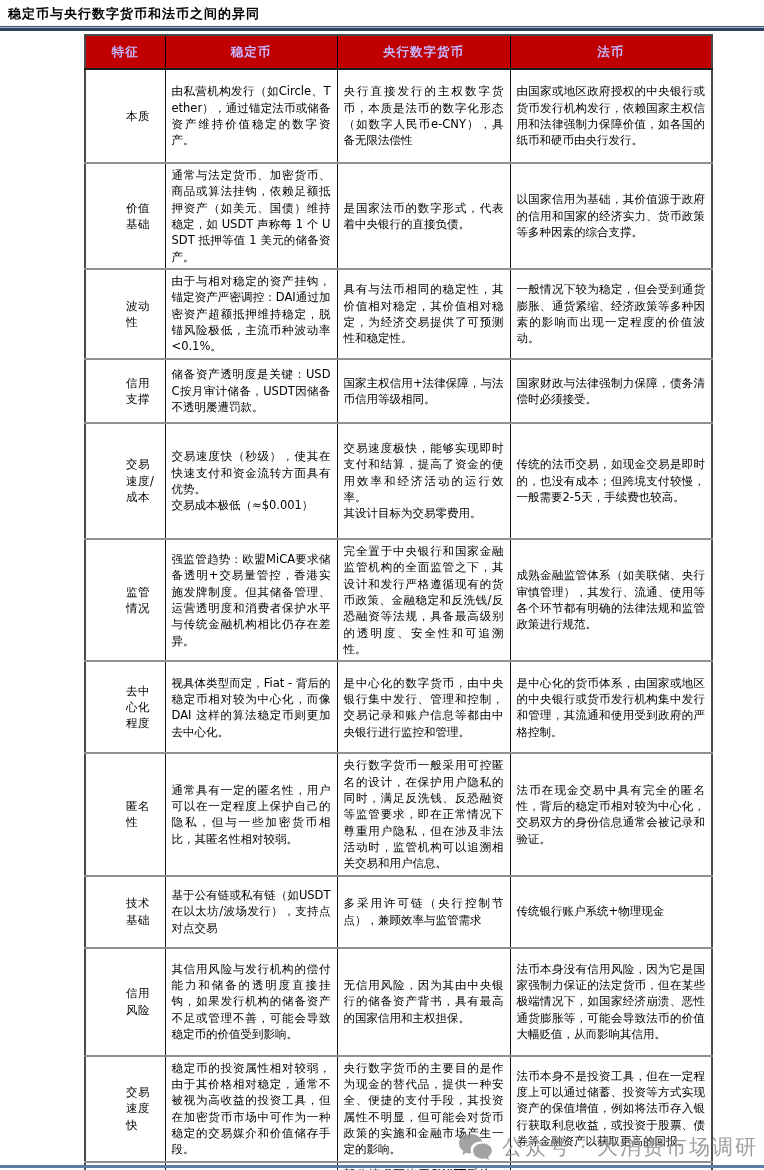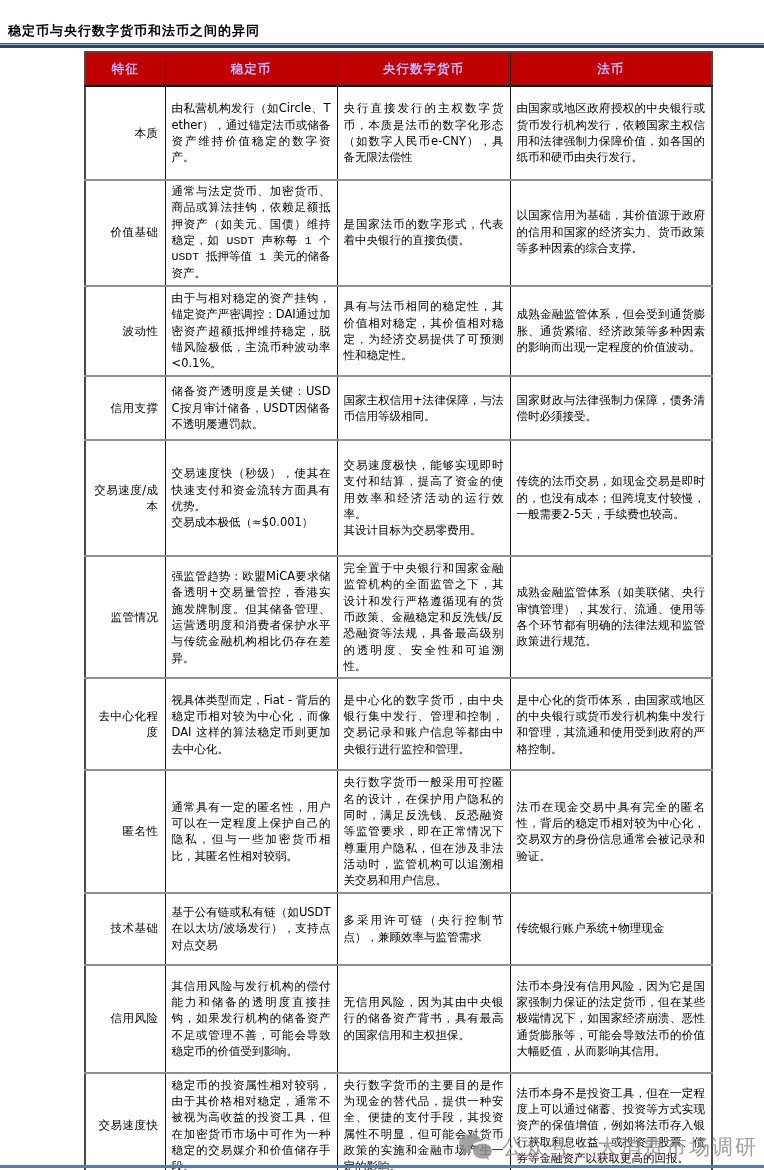--- a/index.html
+++ b/index.html
@@ -5,21 +5,21 @@
   html,body{margin:0;padding:0;background:#ffffff;}
   .page{
     position:relative;
     width:764px;height:1170px;
     background:#ffffff;
     overflow:hidden;
     font-family:"DejaVu Sans","Liberation Sans",sans-serif;
     color:#000;
   }
   .doc-title{
-    padding:22px 0 3px 8px;
+    padding:5px 0 3px 8px;
     font-size:13px;
     font-weight:bold;
     letter-spacing:1px;
   }
   .title-rule{
     height:5px;width:764px;
     background:linear-gradient(to bottom,#44546a 0 22%,#a3b4c9 22% 48%,#2f4363 48% 100%);
   }
   table.cmp{
     border-collapse:collapse;
@@ -49,31 +49,32 @@
     border-left:1px solid #141414;
     border-right:1px solid #141414;
     border-top:2px solid #909090;
     border-bottom:2px solid #909090;
     vertical-align:middle;
     font-size:11.5px;
     line-height:1.42;
     padding:3px 6px;
   }
   td.feat{
-    text-align:right;
+    text-align:left;
     letter-spacing:0.5px;
+    padding-left:40px;
   }
   td.cell{
     text-align:justify;
     white-space:pre-line;
     word-break:break-all;
   }
   
   tbody tr:nth-child(1)  td{height:86px;}
-  tbody tr:nth-child(2)  td{height:90px;font-family:Liberation Mono, monospace;}
+  tbody tr:nth-child(2)  td{height:90px;}
   tbody tr:nth-child(3)  td{height:82px;}
   tbody tr:nth-child(4)  td{height:56px;}
   tbody tr:nth-child(5)  td{height:108px;}
   tbody tr:nth-child(6)  td{height:104px;}
   tbody tr:nth-child(7)  td{height:84px;}
   tbody tr:nth-child(8)  td{height:112px;}
   tbody tr:nth-child(9)  td{height:64px;}
   tbody tr:nth-child(10) td{height:100px;}
   tbody tr:nth-child(11) td{height:96px;}
   tbody tr:nth-child(12) td{height:98px;}
@@ -129,21 +130,21 @@
         <tr>
           <td class="feat">价值基础</td>
           <td class="cell">通常与法定货币、加密货币、商品或算法挂钩，依赖足额抵押资产（如美元、国债）维持稳定，如 USDT 声称每 1 个 USDT 抵押等值 1 美元的储备资产。</td>
           <td class="cell">是国家法币的数字形式，代表着中央银行的直接负债。</td>
           <td class="cell">以国家信用为基础，其价值源于政府的信用和国家的经济实力、货币政策等多种因素的综合支撑。</td>
         </tr>
         <tr>
           <td class="feat">波动性</td>
           <td class="cell">由于与相对稳定的资产挂钩，锚定资产严密调控：DAI通过加密资产超额抵押维持稳定，脱锚风险极低，主流币种波动率&lt;0.1%。</td>
           <td class="cell">具有与法币相同的稳定性，其价值相对稳定，其价值相对稳定，为经济交易提供了可预测性和稳定性。</td>
-          <td class="cell">成熟金融监管体系，但会受到通货膨胀、通货紧缩、经济政策等多种因素的影响而出现一定程度的价值波动。</td>
+          <td class="cell">一般情况下较为稳定，但会受到通货膨胀、通货紧缩、经济政策等多种因素的影响而出现一定程度的价值波动。</td>
         </tr>
         <tr>
           <td class="feat">信用支撑</td>
           <td class="cell">储备资产透明度是关键：USDC按月审计储备，USDT因储备不透明屡遭罚款。</td>
           <td class="cell">国家主权信用+法律保障，与法币信用等级相同。</td>
           <td class="cell">国家财政与法律强制力保障，债务清偿时必须接受。</td>
         </tr>
         <tr>
           <td class="feat">交易速度/成本</td>
           <td class="cell">交易速度快（秒级），使其在快速支付和资金流转方面具有优势。

